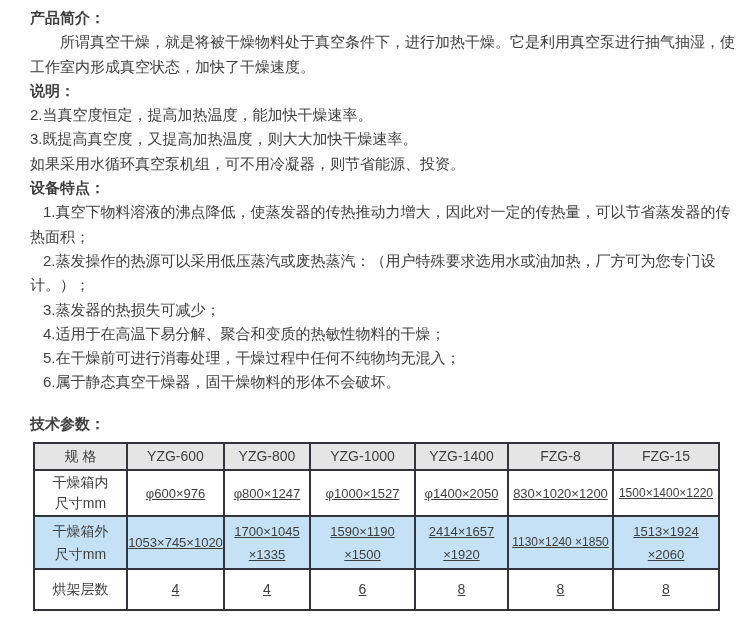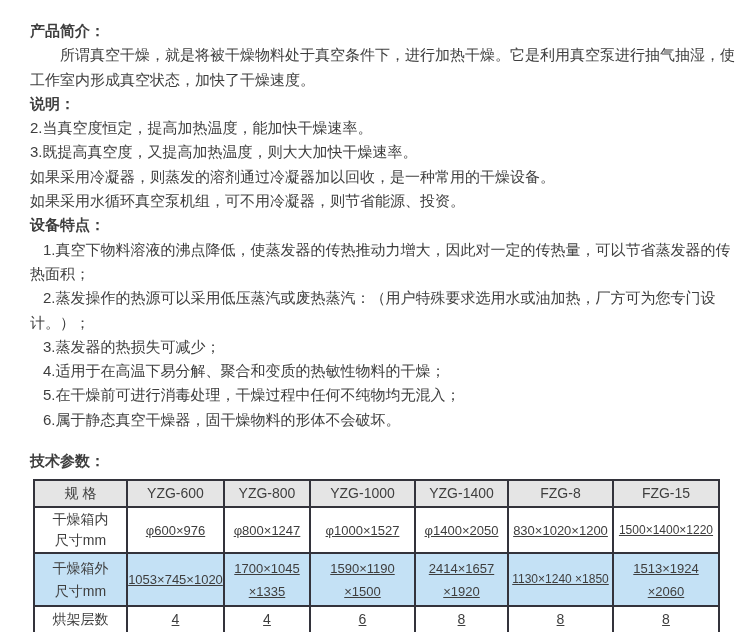--- a/index.html
+++ b/index.html
@@ -4,21 +4,21 @@
 <style>
   * { box-sizing: border-box; margin: 0; padding: 0; }
   html, body {
     width: 750px; height: 632px;
     background: #ffffff;
     overflow: hidden;
     font-family: "Liberation Sans", "DejaVu Sans", sans-serif;
   }
   .page {
     width: 750px; height: 632px;
-    padding: 19px 6px 0 30px;
+    padding: 6px 6px 0 30px;
     color: #3e3e3e;
   }
   p.line {
     font-size: 15px;
     line-height: 24.3px;
     color: #3e3e3e;
     margin: 0;
   }
   p.heading { font-weight: bold; }
   p.indent2 { text-indent: 2em; }
@@ -47,34 +47,33 @@
     background: #e5e5e5;
     height: 27px;
     font-size: 14px;
   }
   td.lbl { font-size: 14px; }
   td.val { font-size: 13px; text-decoration: underline; }
   td.val.tight { font-size: 12px; }
   tr.shaded td { background: #c4e1f5; }
   tr.r1 td { height: 45px; }
   tr.r2 td { height: 53px; line-height: 23px; }
-  tr.r3 td { height: 27px; font-size: 14px; }
+  tr.r3 td { height: 41px; font-size: 14px; }
 </style>
 </head>
 <body>
 
 <div class="page">
 
   <p class="line heading">产品简介：</p>
   <p class="line indent2">所谓真空干燥，就是将被干燥物料处于真空条件下，进行加热干燥。它是利用真空泵进行抽气抽湿，使工作室内形成真空状态，加快了干燥速度。</p>
 
   <p class="line heading">说明：</p>
   <p class="line">2.当真空度恒定，提高加热温度，能加快干燥速率。</p>
   <p class="line">3.既提高真空度，又提高加热温度，则大大加快干燥速率。</p>
-  <p class="line">如果采用冷凝器，则蒸发的溶剂通过冷凝器加以回收，是一种常用的干燥设备。</p>
   <p class="line">如果采用水循环真空泵机组，可不用冷凝器，则节省能源、投资。</p>
 
   <p class="line heading">设备特点：</p>
   <p class="line indent1">1.真空下物料溶液的沸点降低，使蒸发器的传热推动力增大，因此对一定的传热量，可以节省蒸发器的传热面积；</p>
   <p class="line indent1">2.蒸发操作的热源可以采用低压蒸汽或废热蒸汽：（用户特殊要求选用水或油加热，厂方可为您专门设计。）；</p>
   <p class="line indent1">3.蒸发器的热损失可减少；</p>
   <p class="line indent1">4.适用于在高温下易分解、聚合和变质的热敏性物料的干燥；</p>
   <p class="line indent1">5.在干燥前可进行消毒处理，干燥过程中任何不纯物均无混入；</p>
   <p class="line indent1">6.属于静态真空干燥器，固干燥物料的形体不会破坏。</p>
 

